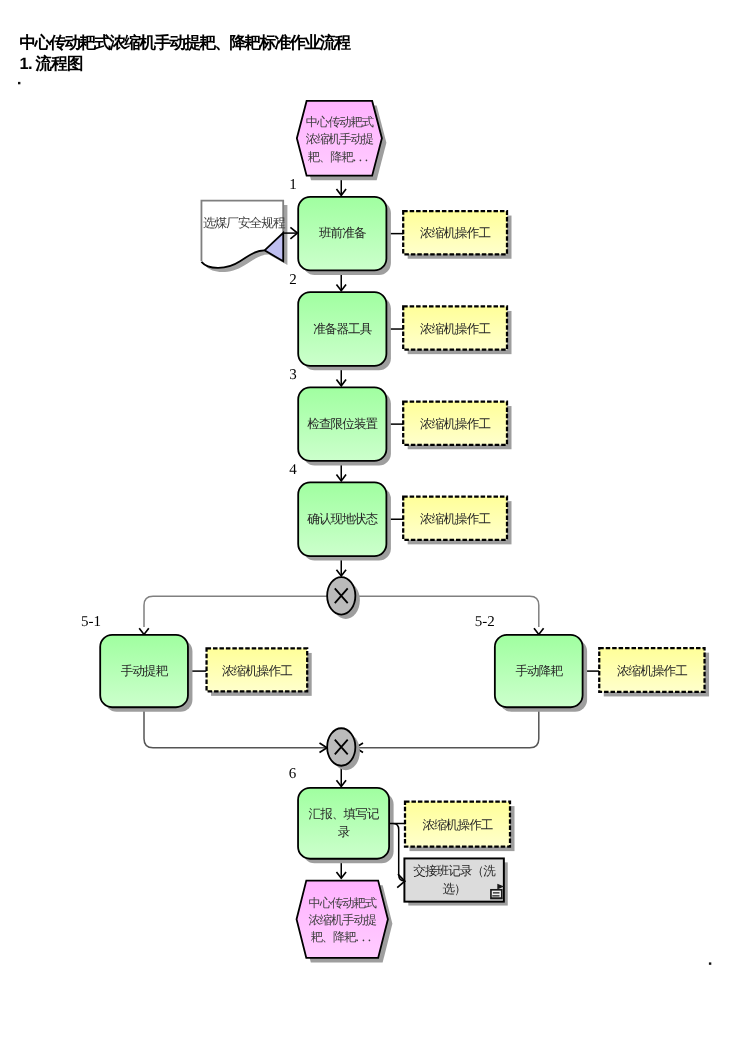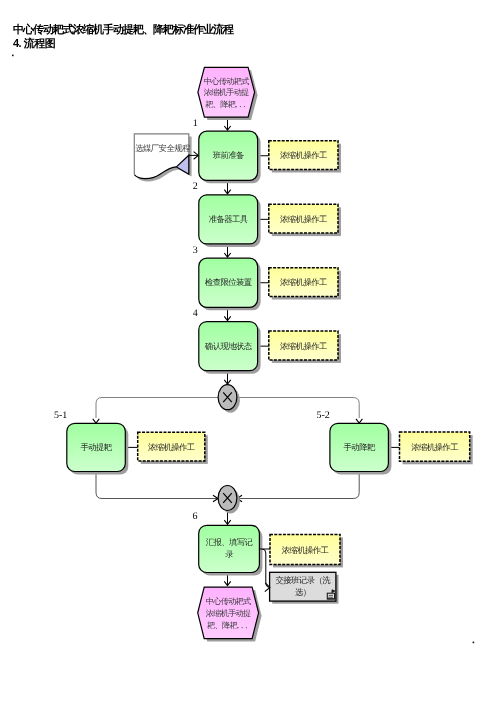--- a/index.html
+++ b/index.html
@@ -38,21 +38,21 @@
   .icon-flag{fill:#1a1a1a;stroke:#1a1a1a;stroke-width:0.9;}
   .icon-line{fill:none;stroke:#1a1a1a;stroke-width:0.8;}
   .icon-base{fill:none;stroke:#1a1a1a;stroke-width:1.1;}
   .dot{fill:#111111;}
 </style>
 </head>
 <body>
 
 <div id="page">
   <div class="abs page-title">中心传动耙式浓缩机手动提耙、降耙标准作业流程</div>
-  <div class="abs section-heading">4. 流程图</div>
+  <div class="abs section-heading">1. 流程图</div>
 
   <svg id="fc" viewBox="0 0 496 702">
     <defs>
       <linearGradient id="gProc" x1="0" y1="0" x2="0" y2="1">
         <stop offset="0" stop-color="#a0ffa0"></stop>
           <stop offset="1" stop-color="#ccffcc"></stop>
       </linearGradient>
       <linearGradient id="gRole" x1="0" y1="0" x2="0" y2="1">
         <stop offset="0" stop-color="#ffff99"></stop>
           <stop offset="1" stop-color="#ffffcc"></stop>

